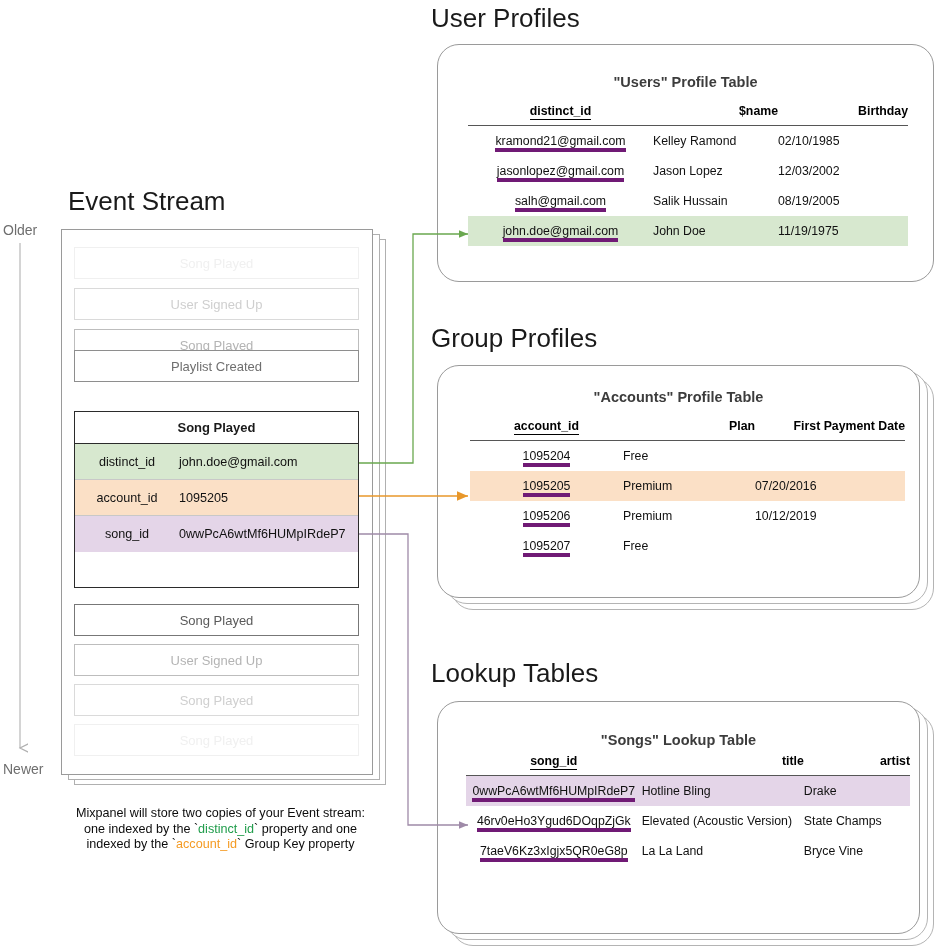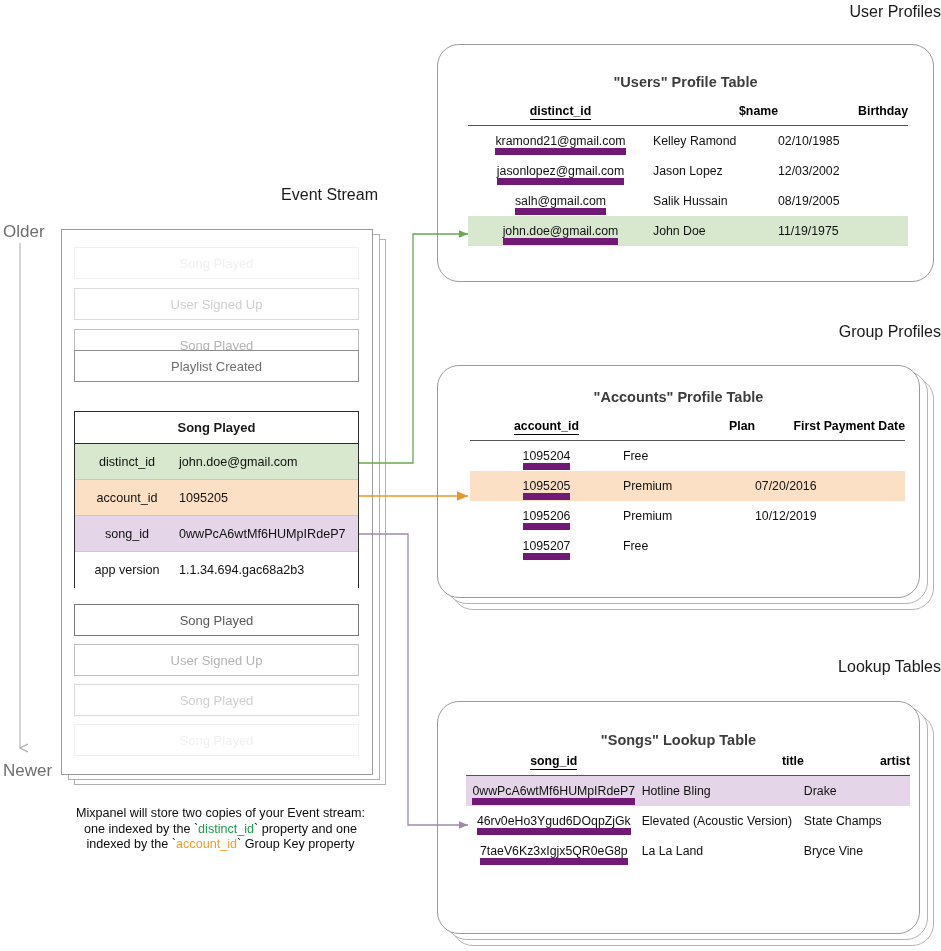--- a/index.html
+++ b/index.html
@@ -12,24 +12,24 @@
     height: 951px;
     position: relative;
     font-family: "Liberation Sans", sans-serif;
     color: #111111;
     overflow: hidden;
   }
 
   
   .section-title {
     position: absolute;
-    font-size: 16px;
+    font-size: 26px;
     font-weight: 400;
     color: #1a1a1a;
-    text-align: right;
+    text-align: left;
     white-space: nowrap;
   }
 
   
   .card {
     position: absolute;
     background: #ffffff;
     border: 1.6px solid #9a9a9a;
     border-radius: 22px;
     box-sizing: border-box;
@@ -80,21 +80,21 @@
     height: 30px;
     color: #111;
     white-space: nowrap;
     vertical-align: middle;
     text-align: left;
   }
   table.dt td.key-col {
     text-align: center;
   }
   table.dt td.key-col span {
-    border-bottom: 7px solid #701a75;
+    border-bottom: 4px solid #701a75;
   }
   tr.hl-green td { background: #d7e8cf; }
   tr.hl-orange td { background: #fbe0c6; }
   tr.hl-purple td { background: #e4d5e8; }
 
   
   .es-card {
     position: absolute;
     background: #ffffff;
     border: 1.6px solid #9a9a9a;
@@ -151,21 +151,21 @@
   .ev-row .k { width: 104px; text-align: center; }
   .ev-row .v { flex: 1; }
   .row-green  { background: #d7e8cf; }
   .row-orange { background: #fbe0c6; }
   .row-purple { background: #e4d5e8; }
   .row-plain  { background: #ffffff; }
 
   
   .axis-label {
     position: absolute;
-    font-size: 17px;
+    font-size: 14px;
     color: #6e6e6e;
     white-space: nowrap;
   }
 
   
   .caption {
     position: absolute;
     text-align: center;
     font-size: 12.6px;
     line-height: 15.5px;
@@ -220,24 +220,20 @@
     <span class="k">distinct_id</span>
     <span class="v">john.doe@gmail.com</span>
   </div>
   <div class="ev-row row-orange">
     <span class="k">account_id</span>
     <span class="v">1095205</span>
   </div>
   <div class="ev-row row-purple">
     <span class="k">song_id</span>
     <span class="v">0wwPcA6wtMf6HUMpIRdeP7</span>
-  </div>
-  <div class="ev-row row-plain">
-    <span class="k">app version</span>
-    <span class="v">1.1.34.694.gac68a2b3</span>
   </div>
 </div>
 
 <div class="ev-box ev-f5" style="left:74px; top:604px; width:285px; height:32px;">
   <span>Song Played</span>
 </div>
 <div class="ev-box ev-f3" style="left:74px; top:644px; width:285px; height:32px;">
   <span>User Signed Up</span>
 </div>
 <div class="ev-box ev-f2" style="left:74px; top:684px; width:285px; height:32px;">

